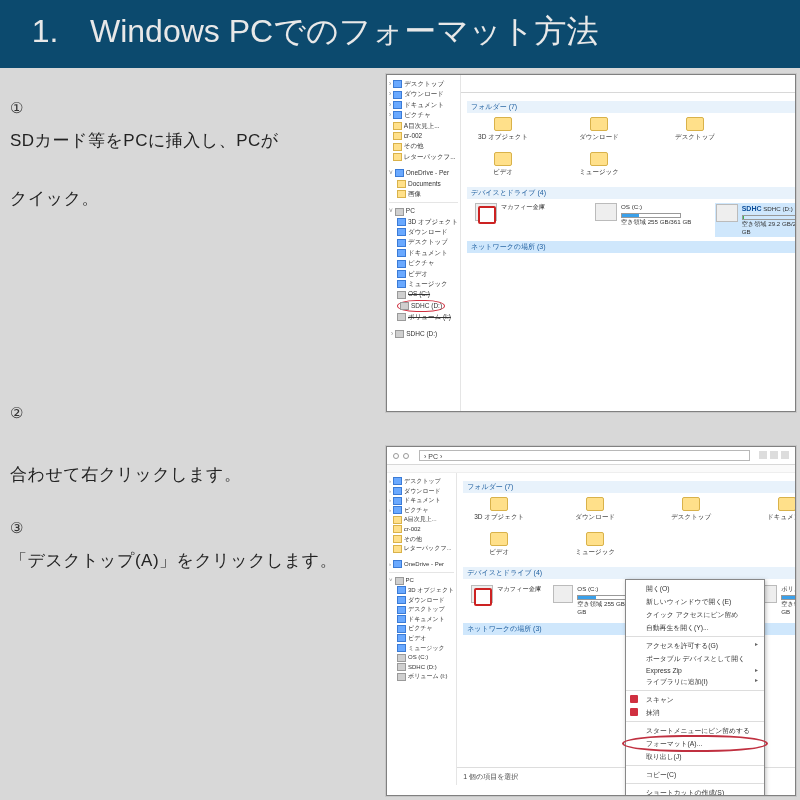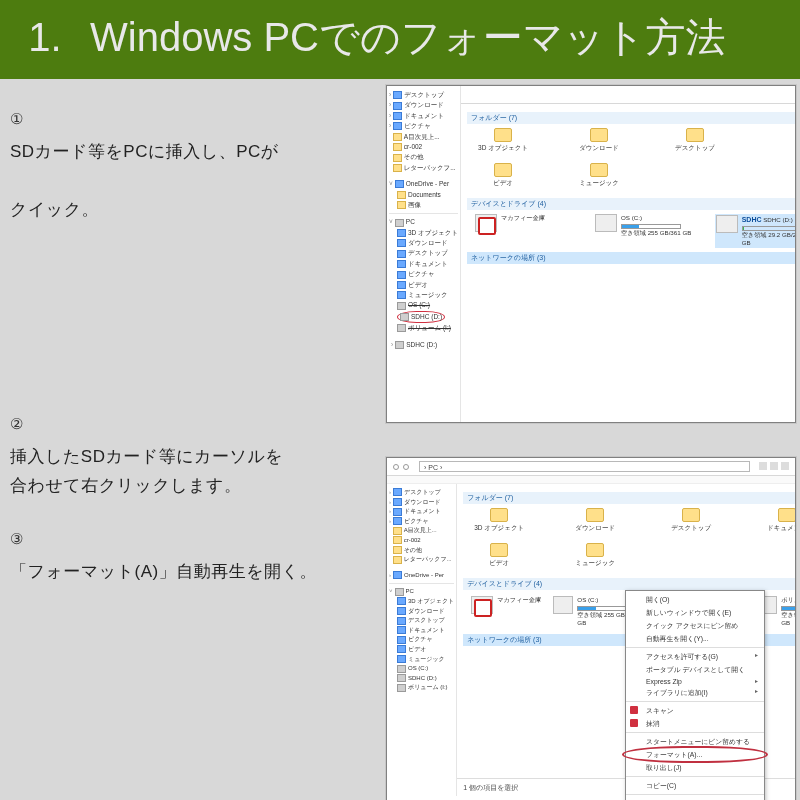--- a/index.html
+++ b/index.html
@@ -6,24 +6,24 @@
   body {
     width: 800px;
     height: 800px;
     background: #f4f4f4;
     font-family: "Meiryo", "Yu Gothic", "MS PGothic", sans-serif;
     color: #333;
     position: relative;
     overflow: hidden;
   }
   .header-bar {
-    background: #4d7c0f;
+    background: #0c4a6e;
     color: #e8e8e8;
     padding: 10px 0 14px 0;
-    font-size: 40px;
+    font-size: 32px;
     font-weight: 300;
   }
   .header-bar span.num { display:inline-block; width:90px; text-align:center;}
   .stage { position: relative; height: calc(800px - 64px); padding: 10px 8px; background:#d8d8d8; }
   .left-col {
     position: absolute;
     left: 0;
     top: 0;
     width: 380px;
     padding: 26px 10px 0 10px;
@@ -135,29 +135,29 @@
     <div class="step-no first">①</div>
     <div class="step-text">
       <span>SDカード等をPCに挿入し、PCが</span><br>
       <br>
       <span>クイック。</span>
     </div>
 
     <div class="step-block-2">
       <div class="step-no">②</div>
       <div class="step-text">
-        <span>挿入したSDカード等にカーソルを</span><br>
+        <br>
         <span>合わせて右クリックします。</span>
       </div>
     </div>
 
     <div class="step-block-3">
       <div class="step-no">③</div>
       <div class="step-text">
-        <span>「フォーマット(A)」自動再生を開く。</span>
+        <span>「デスクトップ(A)」をクリックします。</span>
       </div>
     </div>
   </div>
 
   <div class="shot shot1">
     <div class="fx-window">
       <div class="fx-tree">
         <div class="item"><span class="arrow">›</span><span class="ico blu"></span><span>デスクトップ</span></div>
         <div class="item"><span class="arrow">›</span><span class="ico blu"></span><span>ダウンロード</span></div>
         <div class="item"><span class="arrow">›</span><span class="ico blu"></span><span>ドキュメント</span></div>

